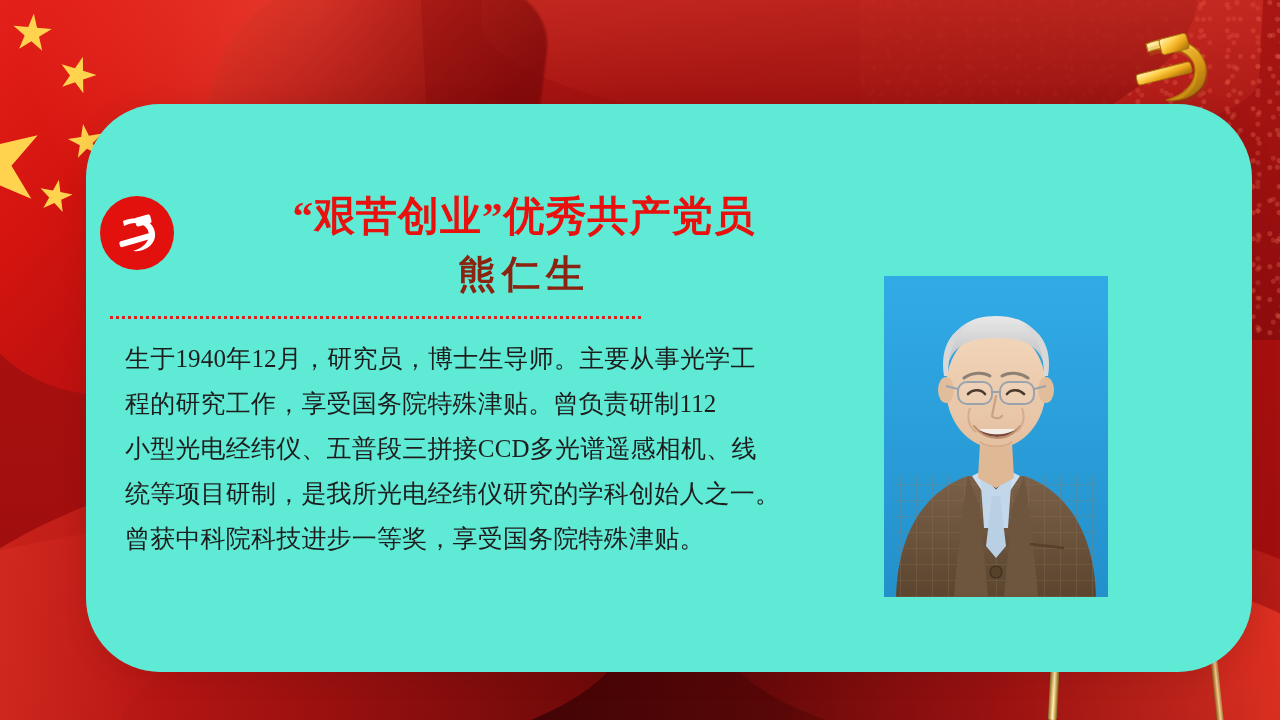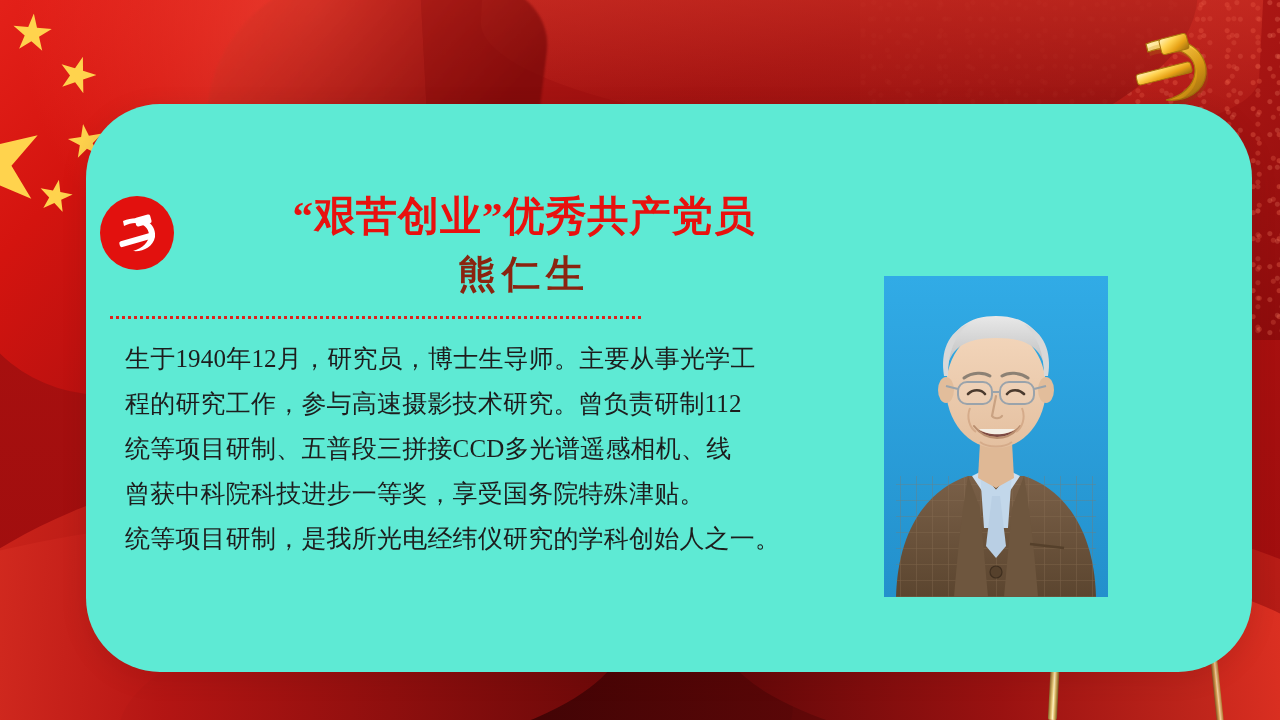--- a/index.html
+++ b/index.html
@@ -354,24 +354,24 @@
 
     <div class="title-block">
       <div class="title-main">“艰苦创业”优秀共产党员</div>
       <div class="title-name">熊仁生</div>
     </div>
 
     <div class="divider"></div>
 
     <div class="body-text">
       <p>生于1940年12月，研究员，博士生导师。主要从事光学工</p>
-      <p>程的研究工作，参与高速摄影技术研究。曾负责研制112</p>
-      <p>统等项目研制、五普段三拼接CCD多光谱遥感相机、线</p>
+      <p>程的研究工作，享受国务院特殊津贴。曾负责研制112</p>
+      <p>小型光电经纬仪、五普段三拼接CCD多光谱遥感相机、线</p>
+      <p>统等项目研制，是我所光电经纬仪研究的学科创始人之一。</p>
       <p>曾获中科院科技进步一等奖，享受国务院特殊津贴。</p>
-      <p>统等项目研制，是我所光电经纬仪研究的学科创始人之一。</p>
     </div>
 
     <div class="photo">
       <svg width="224" height="321" viewBox="0 0 224 321">
         <defs>
           <linearGradient id="bgp" x1="0" y1="0" x2="0" y2="1">
             <stop offset="0%" stop-color="#31abe6"></stop>
             <stop offset="100%" stop-color="#2390cc"></stop>
           </linearGradient>
           <linearGradient id="jack" x1="0" y1="0" x2="0" y2="1">

